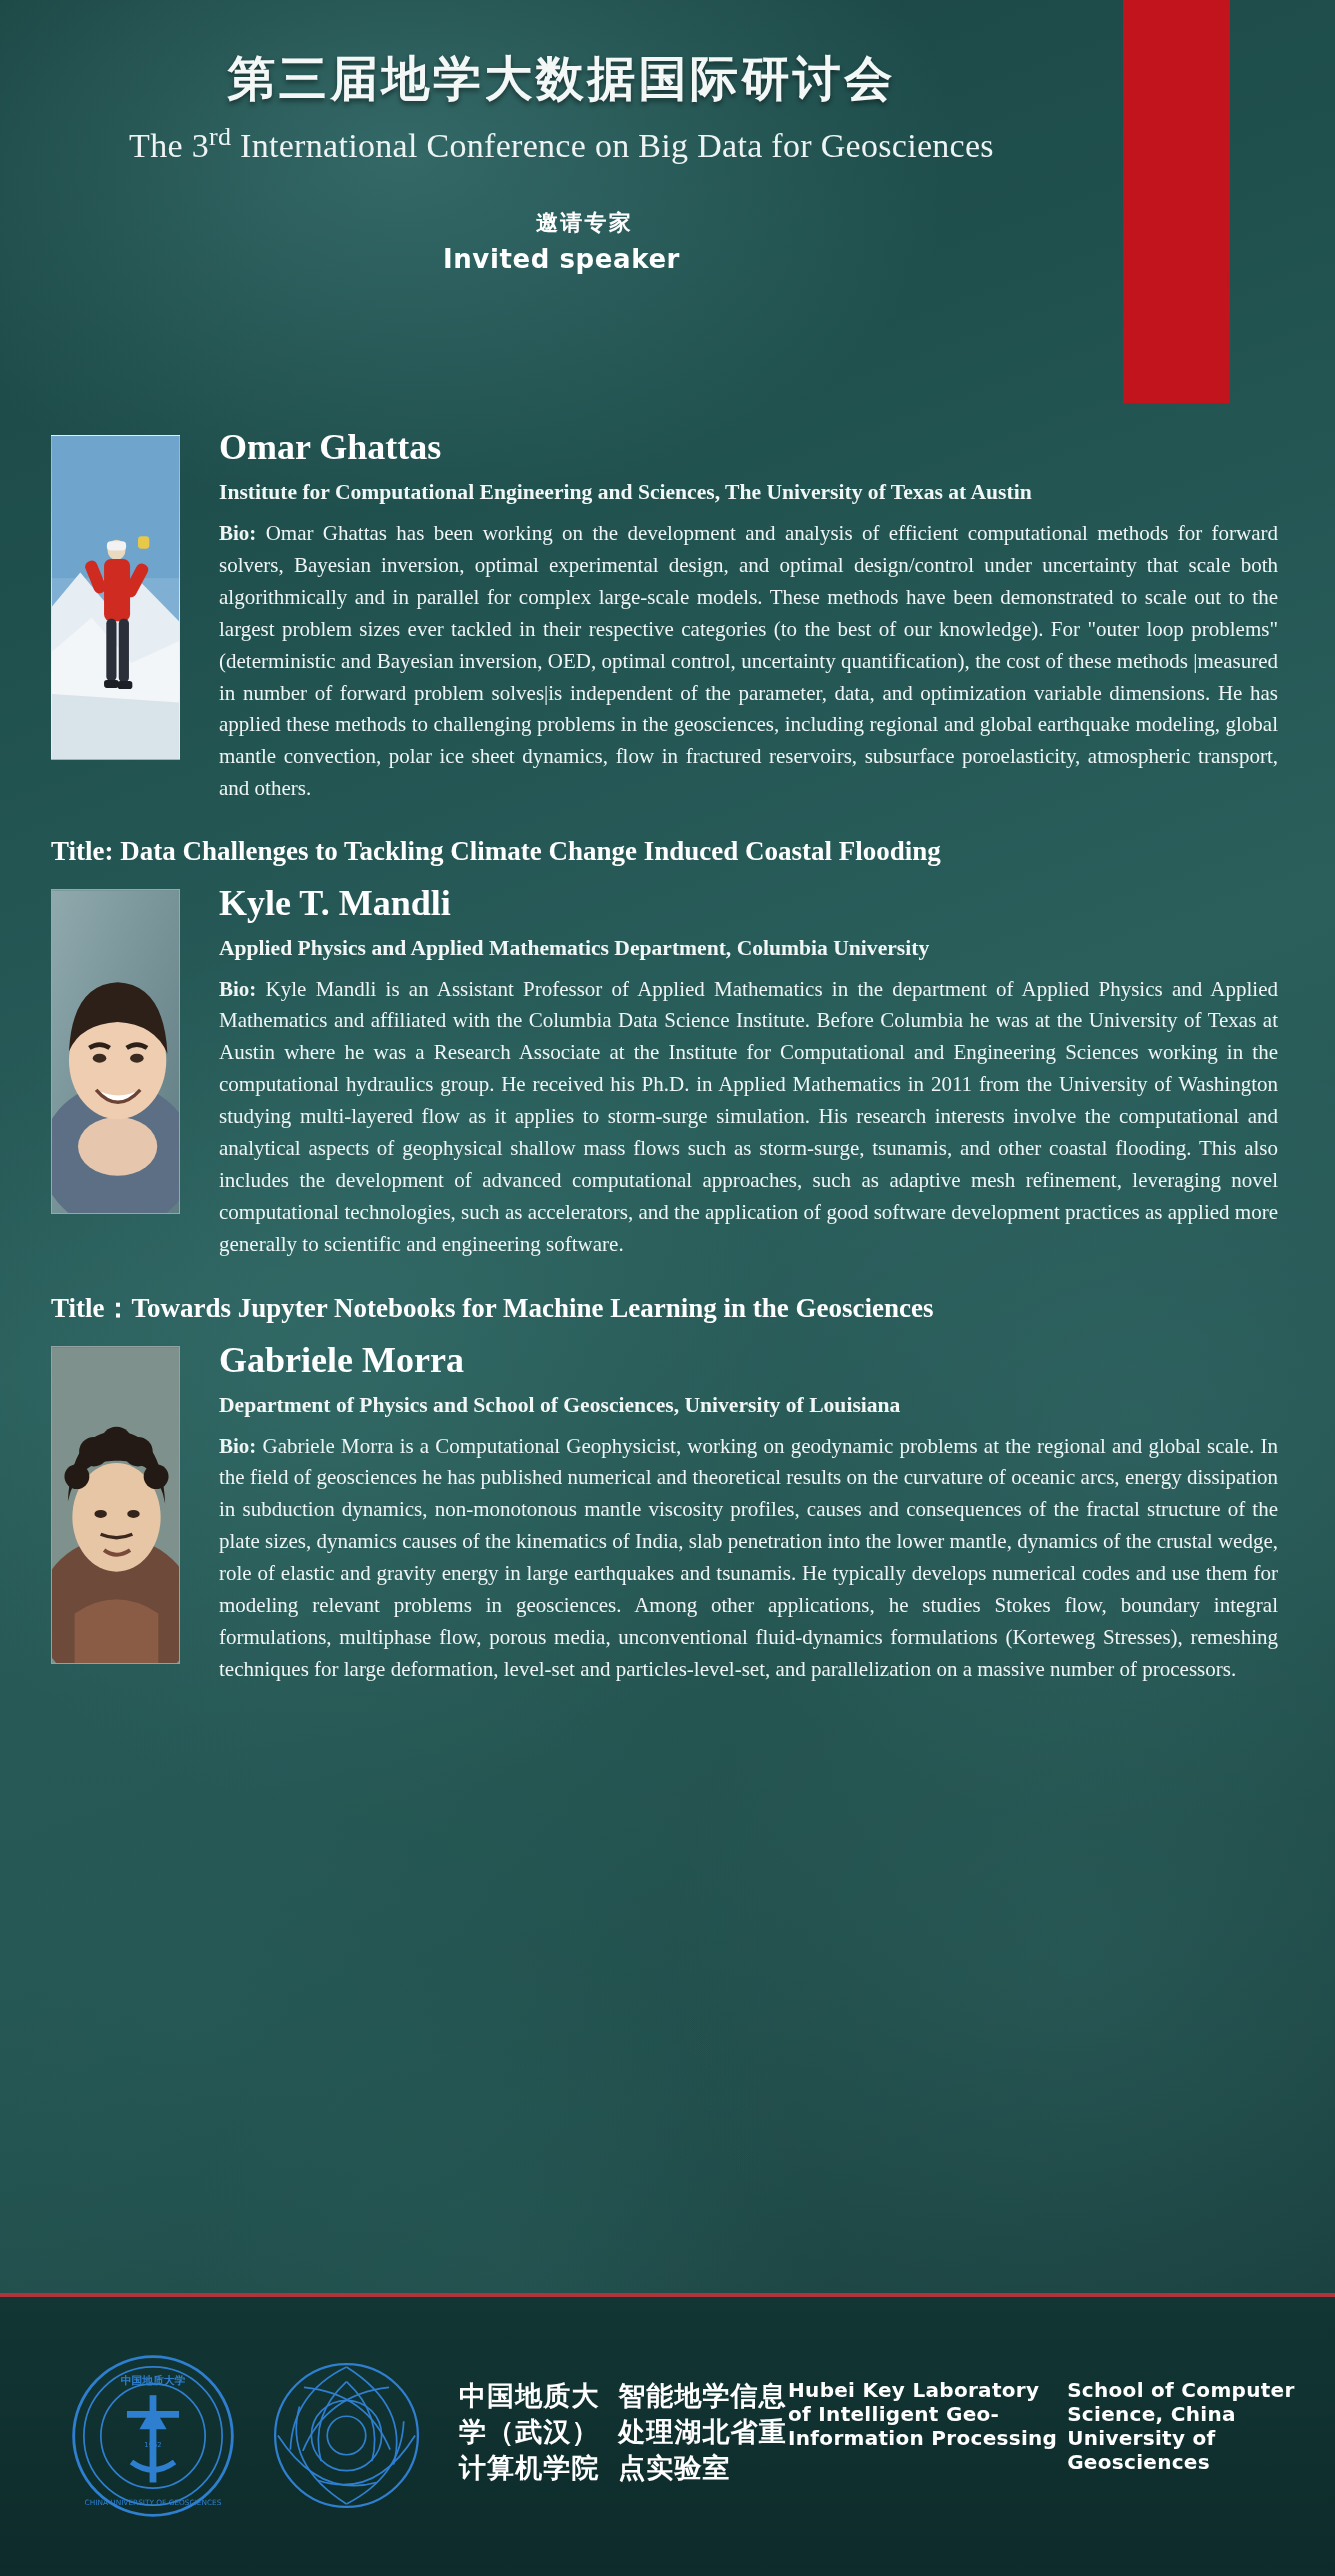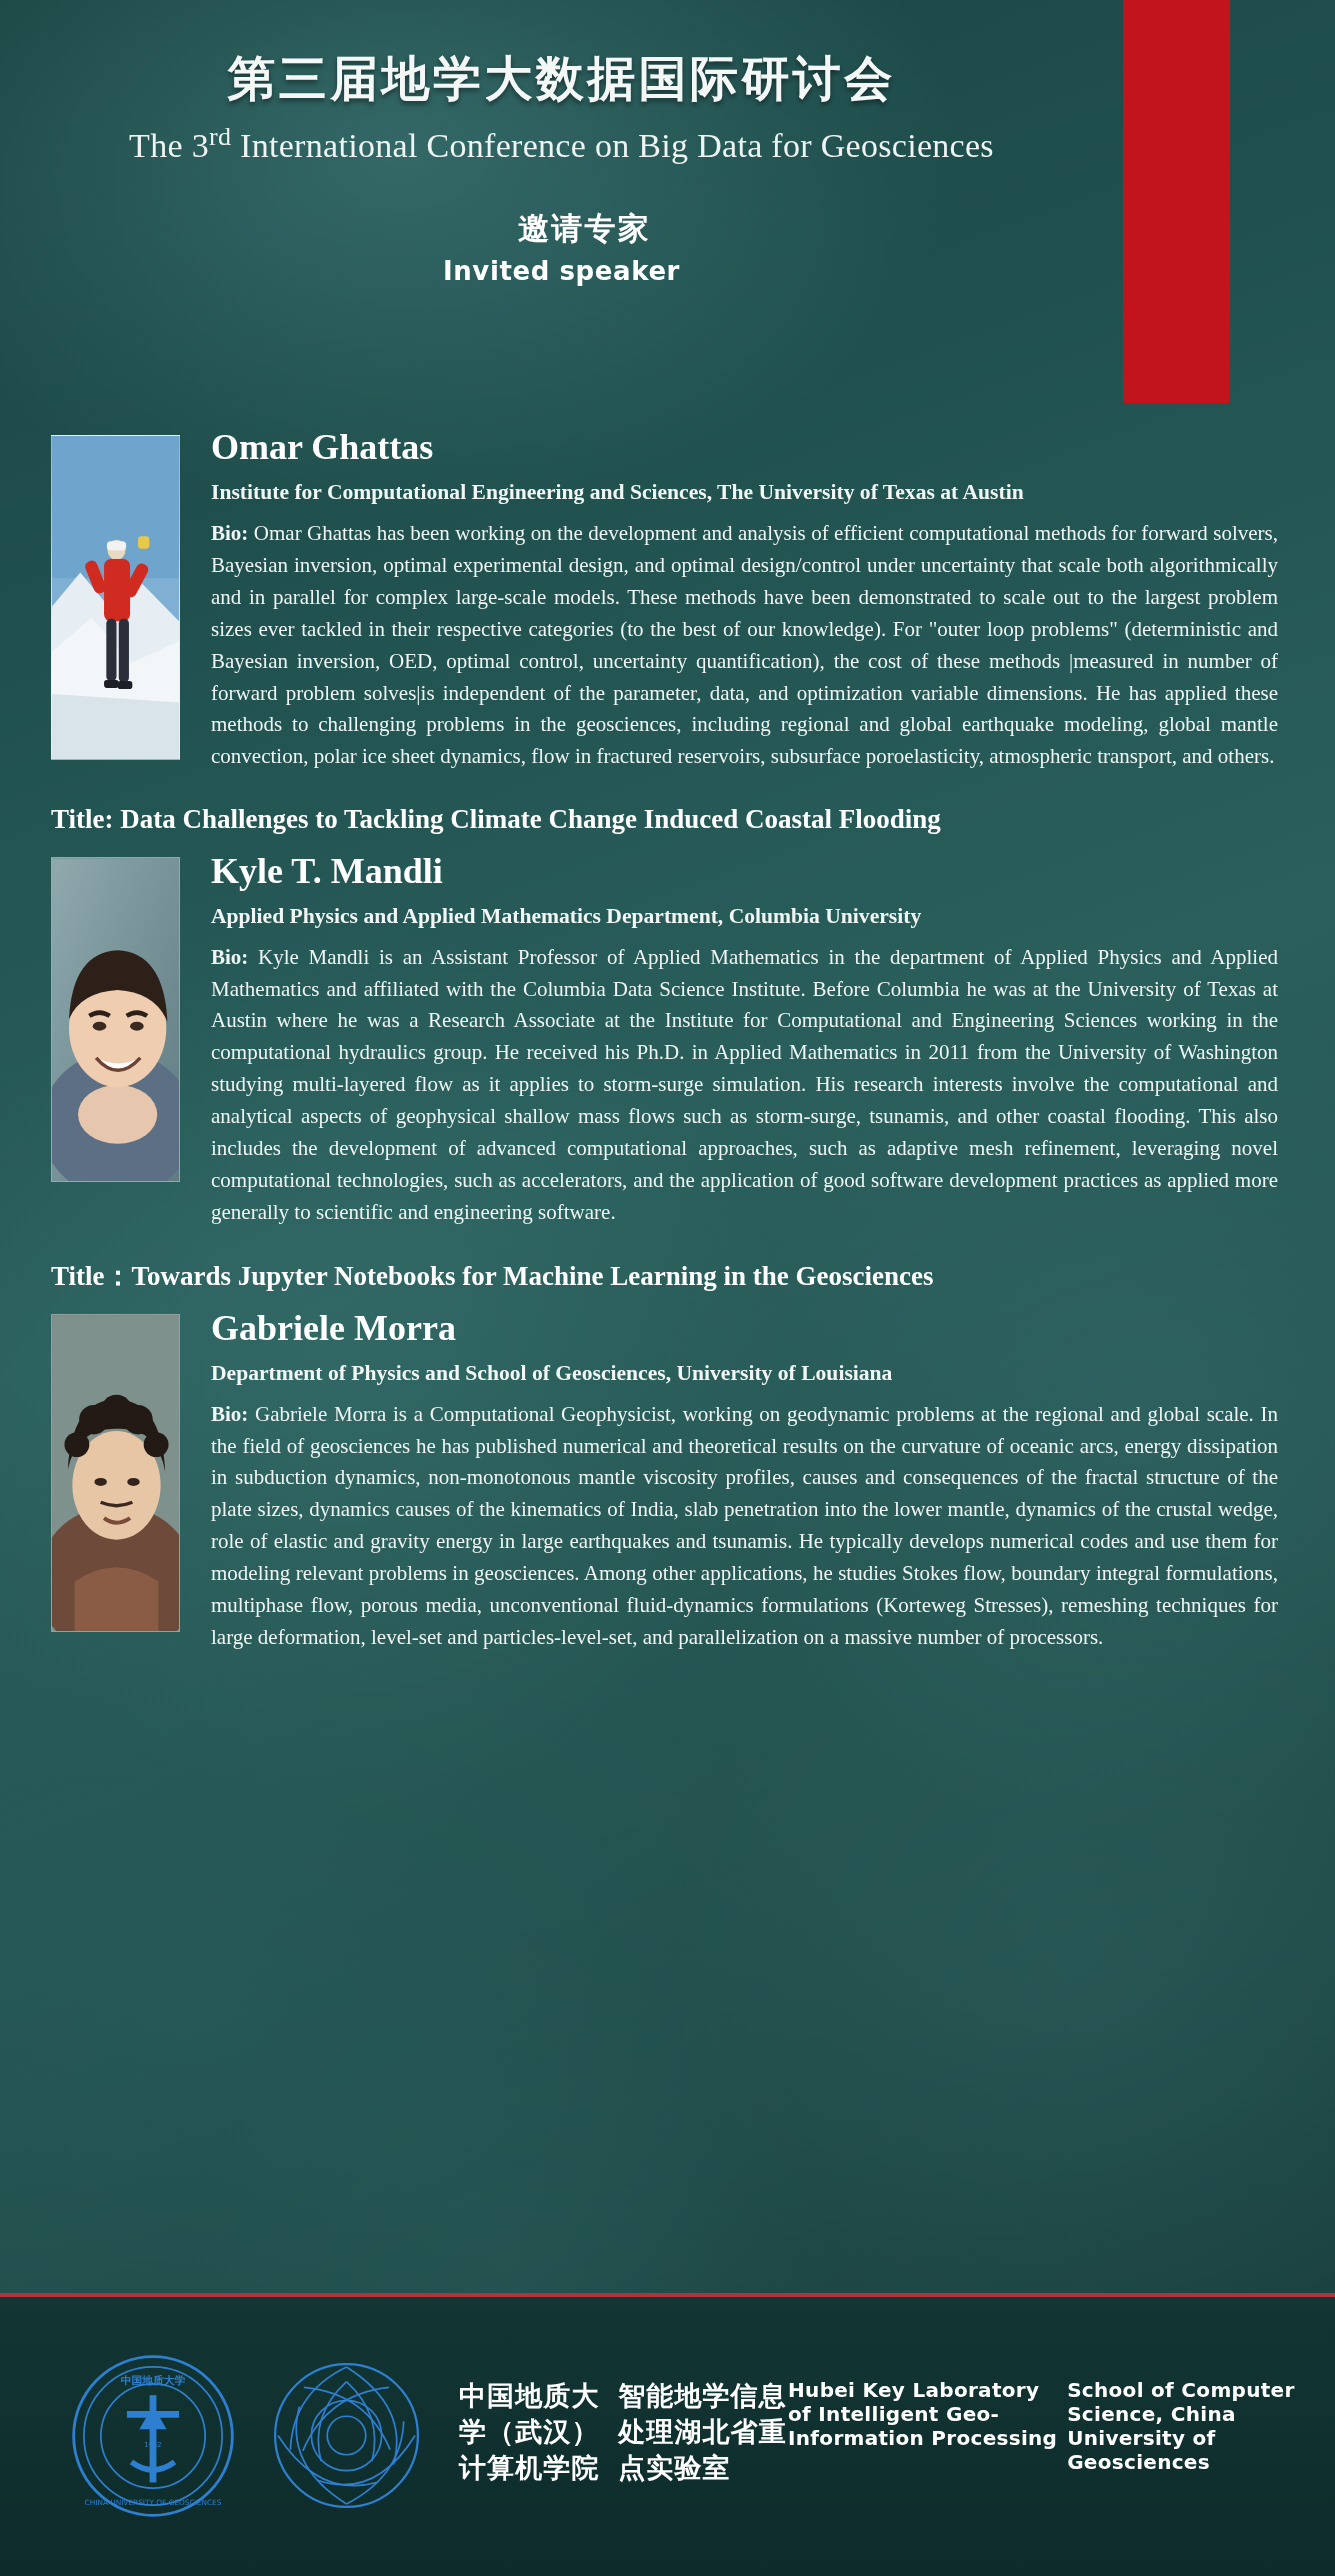--- a/index.html
+++ b/index.html
@@ -60,21 +60,21 @@
     font-family: "Liberation Serif", serif;
     font-size: 34px;
     color: #eef4f3;
     letter-spacing: 0.3px;
   }
   .en-title sup { font-size: 26px; vertical-align: super; }
   .invited-cn {
     margin-top: 42px;
     font-family: "DejaVu Sans", "Liberation Sans", sans-serif;
     font-weight: bold;
-    font-size: 31px;
+    font-size: 22px;
     color: #ffffff;
     letter-spacing: 2.3px;
     margin-left: 46px;
   }
   .invited-en {
     margin-top: 6.8px;
     font-family: "DejaVu Sans", "Liberation Sans", sans-serif;
     font-weight: bold;
     font-size: 26px;
     color: #ffffff;
@@ -103,21 +103,21 @@
   }
   .photo {
     flex: 0 0 auto;
     background: #8aa;
     border: 1.1px solid rgba(255,255,255,0.25);
     overflow: hidden;
     position: relative;
   }
   .speaker-col {
     flex: 1 1 auto;
-    padding-left: 31px;
+    padding-left: 39px;
   }
   .speaker-name {
     font-family: "Liberation Serif", serif;
     font-weight: bold;
     font-size: 36px;
     color: #ffffff;
     line-height: 1.05;
   }
   .affiliation {
     margin-top: 10.2px;

